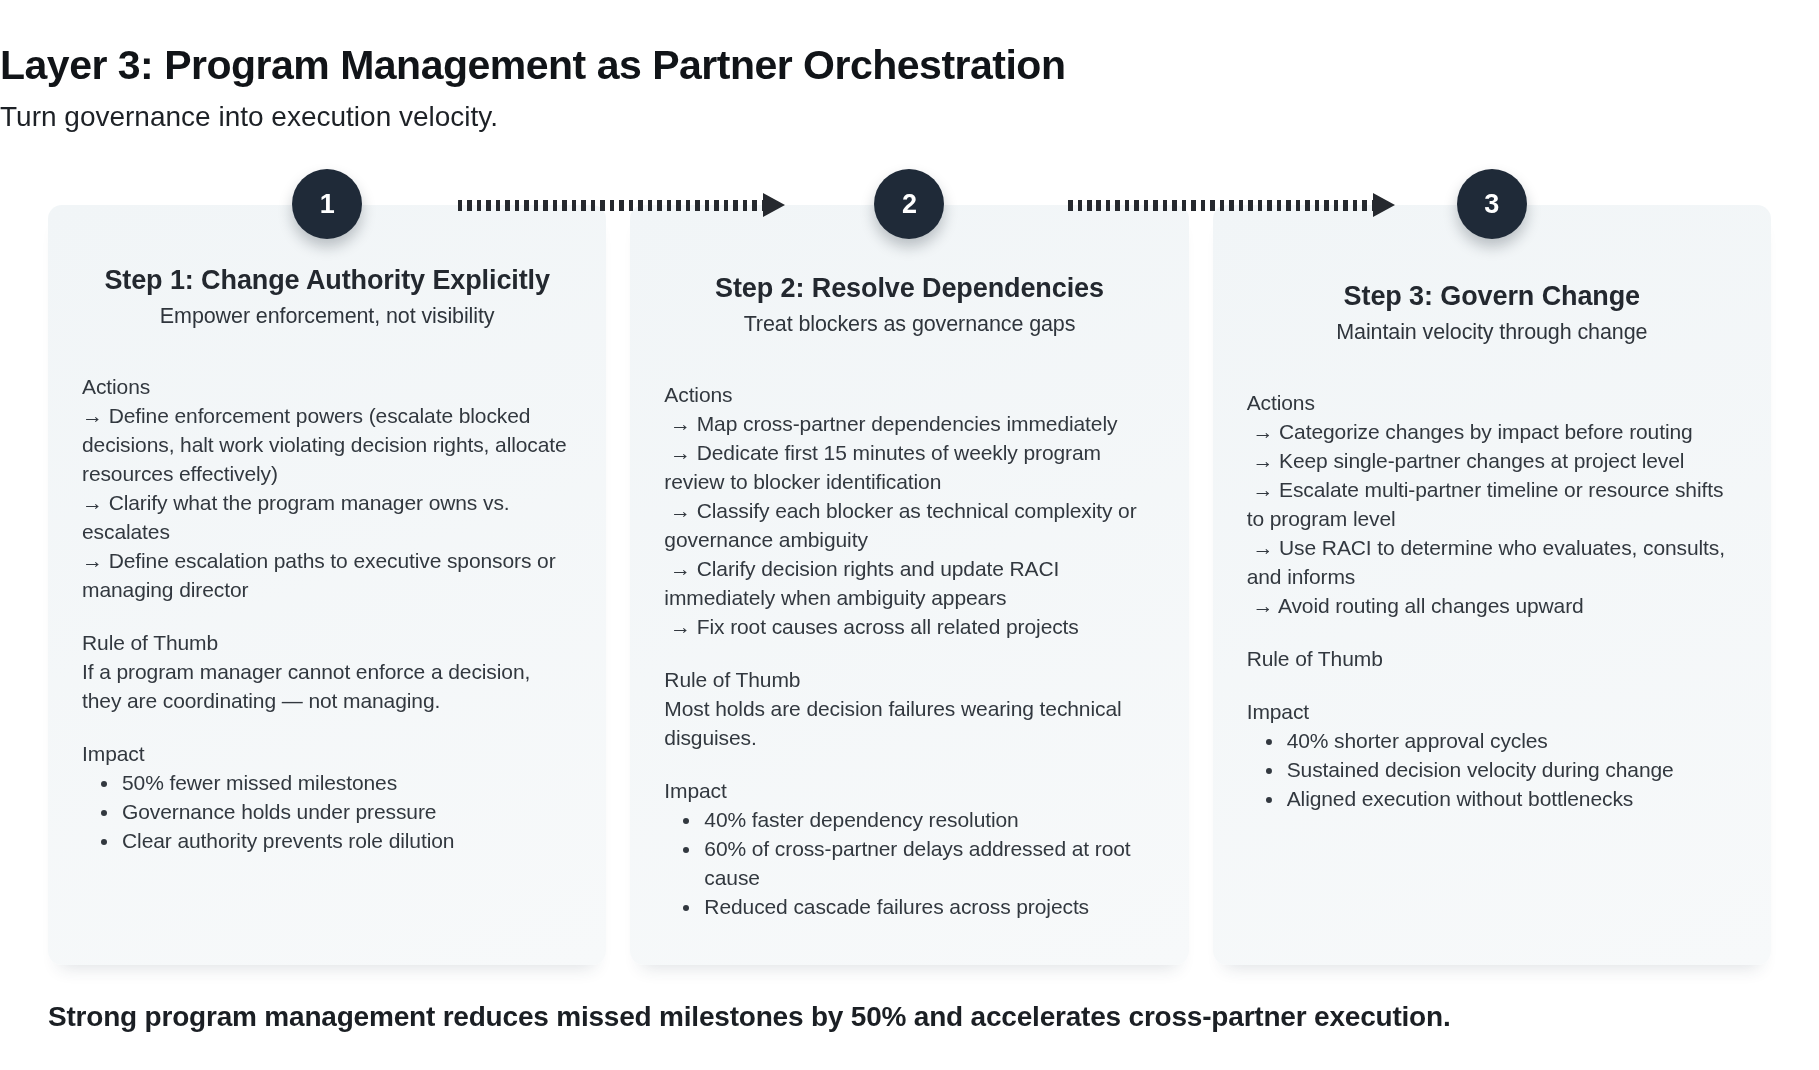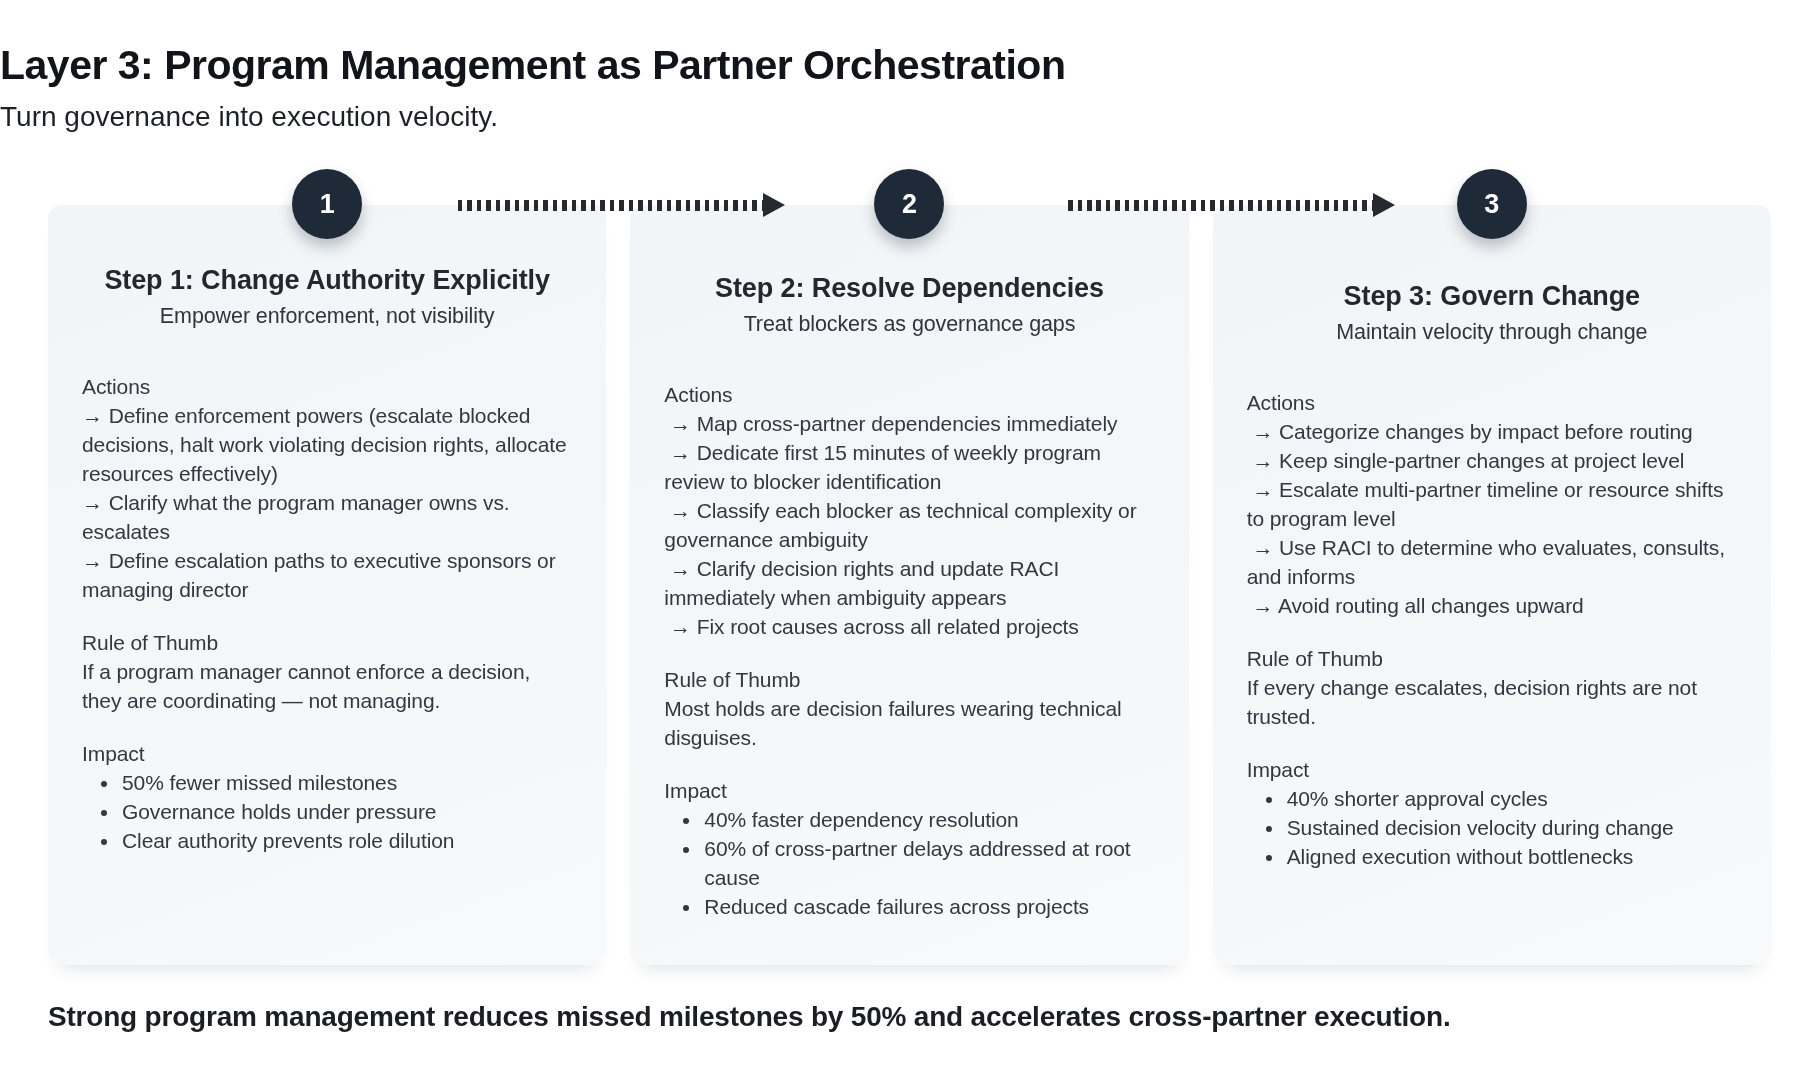--- a/index.html
+++ b/index.html
@@ -140,21 +140,20 @@
         <div class="section first">
           <div class="section-label">Actions</div>
           <div class="action-item"> → Categorize changes by impact before routing</div>
           <div class="action-item"> → Keep single-partner changes at project level</div>
           <div class="action-item"> → Escalate multi-partner timeline or resource shifts to program level</div>
           <div class="action-item"> → Use RACI to determine who evaluates, consults, and informs</div>
           <div class="action-item"> → Avoid routing all changes upward</div>
         </div>
         <div class="section">
           <div class="section-label">Rule of Thumb</div>
-          <div class="rule-text">If every change escalates, decision rights are not trusted.</div>
         </div>
         <div class="section">
           <div class="section-label">Impact</div>
           <ul class="impact-list">
             <li>40% shorter approval cycles</li>
             <li>Sustained decision velocity during change</li>
             <li>Aligned execution without bottlenecks</li>
           </ul>
         </div>
       </div>

